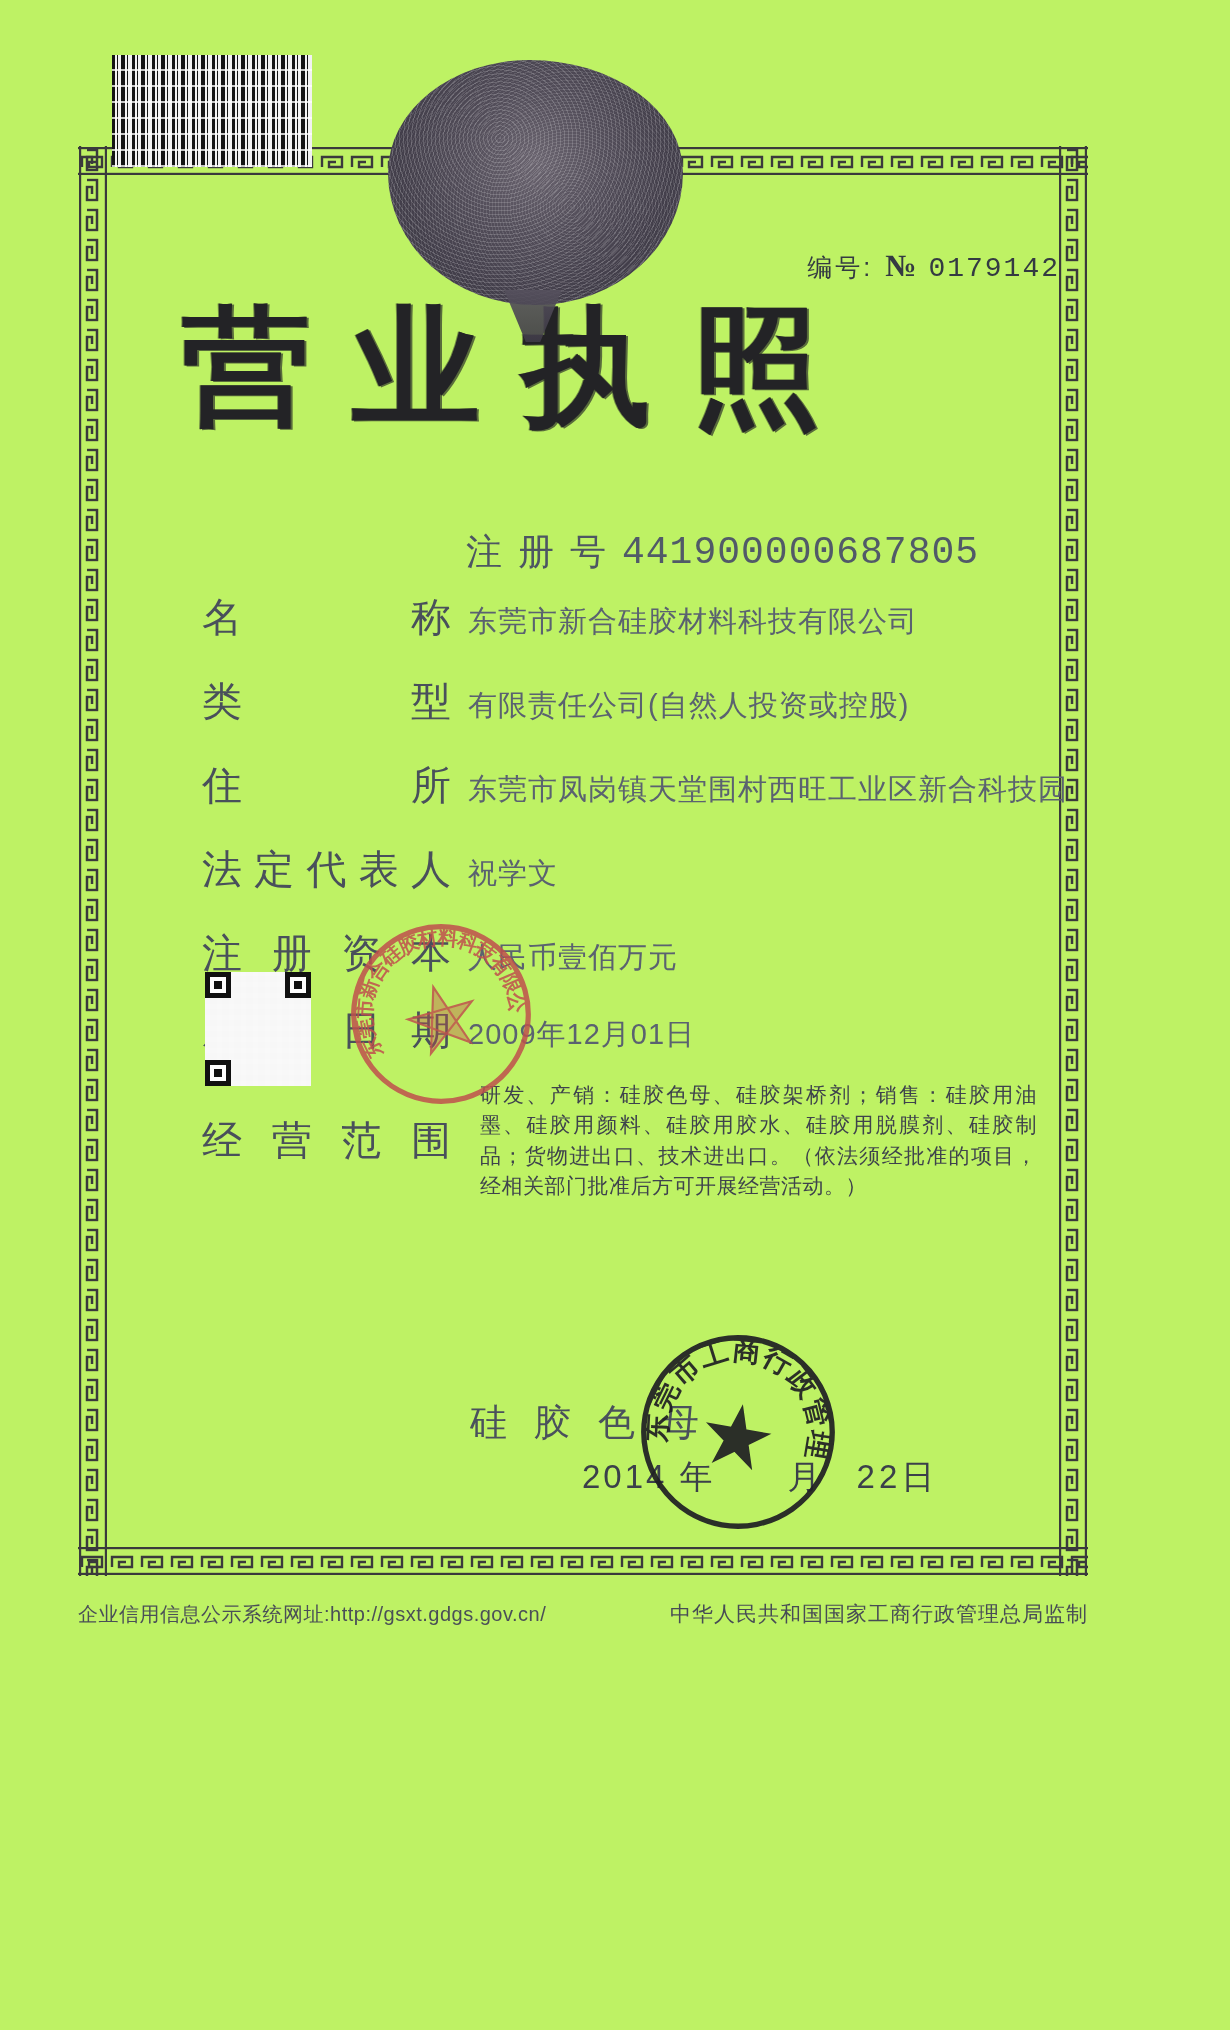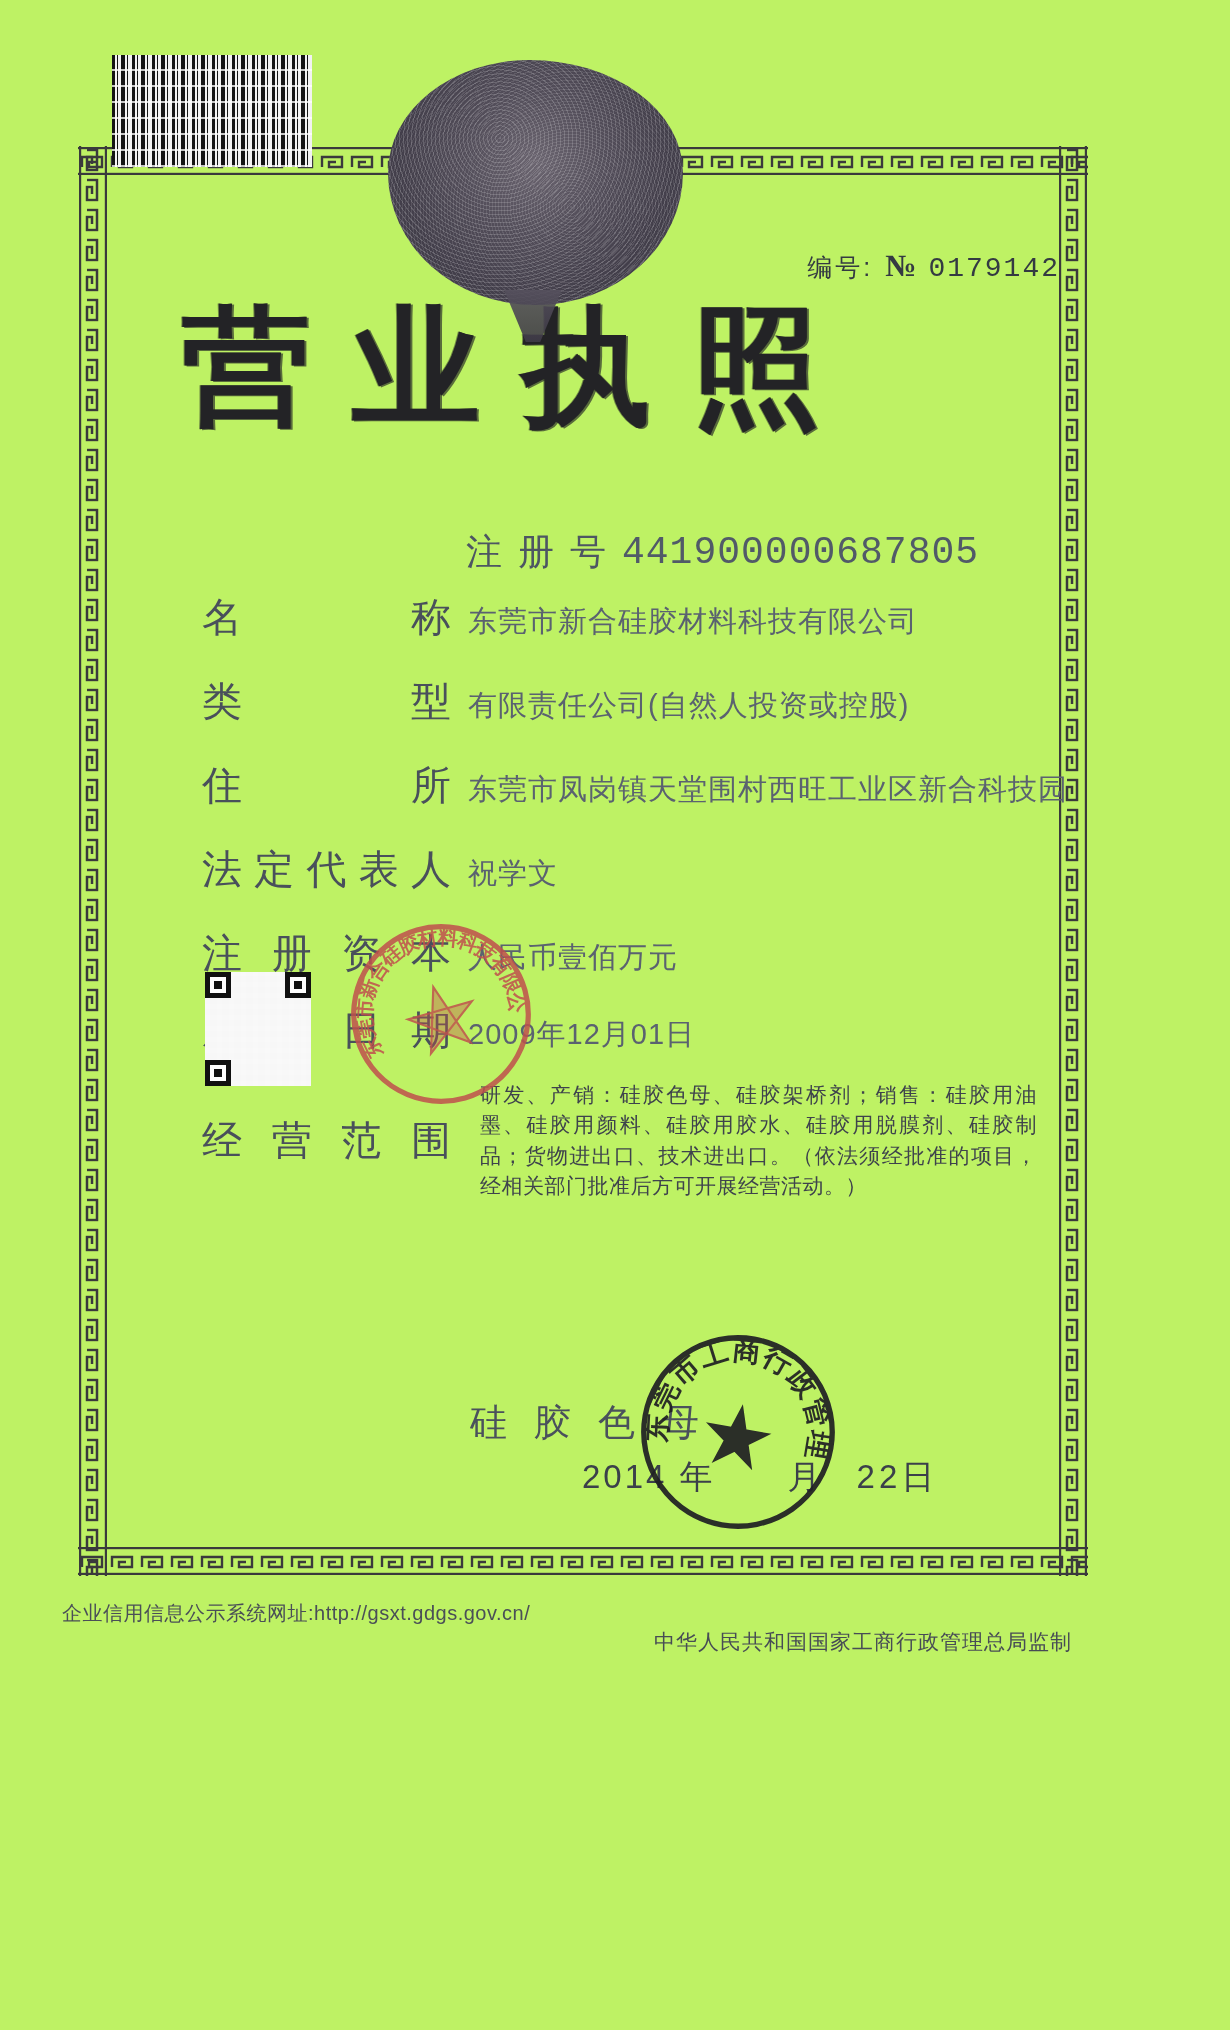--- a/index.html
+++ b/index.html
@@ -109,25 +109,25 @@
   .date-line {
     position:absolute; left:582px; top:1455px; z-index:2;
     display:flex; align-items:baseline; color:#3b404a; font-size:33px; font-weight:500;
   }
   .date-year { letter-spacing:3px; }
   .date-month { margin-left:72px; }
   .date-day { margin-left:36px; letter-spacing:4px; }
 
   
   .footer {
-    position:absolute; left:62px; top:1600px; width:1010px; z-index:2;
-    display:flex; justify-content:space-between; align-items:flex-start;
+    position:absolute; left:78px; top:1600px; width:1010px; z-index:2;
+    display:flex; justify-content:space-between; align-items:center;
   }
   .footer-left { font-size:20px; color:#4a4f57; letter-spacing:0.5px; }
-  .footer-right { font-size:21px; color:#474c55; letter-spacing:1px;margin-top:28px; }
+  .footer-right { font-size:21px; color:#474c55; letter-spacing:1px; }
 </style>
 </head>
 <body>
 
 <div class="page">
 
   <svg width="0" height="0" style="position:absolute" aria-hidden="true">
     <defs>
       <pattern id="fretH" width="30" height="30" patternUnits="userSpaceOnUse">
         <rect x="0" y="1" width="30" height="2.2" fill="#3a3a3c"></rect>

